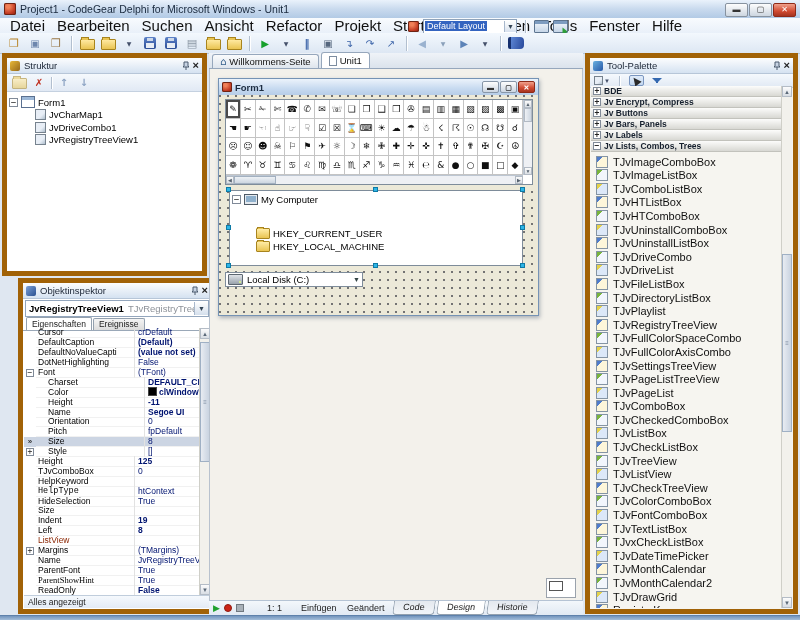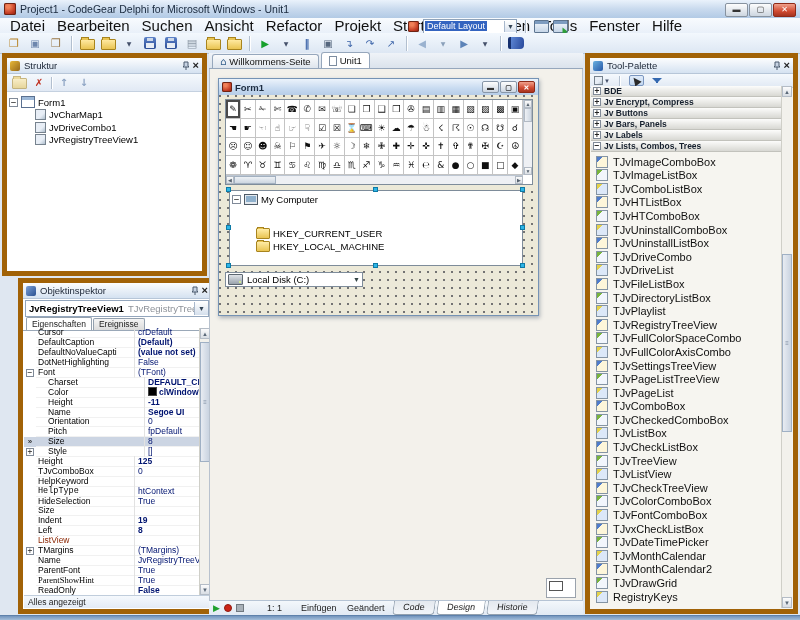--- a/index.html
+++ b/index.html
@@ -613,21 +613,21 @@
         </span>
         <span class="oi-val">
           <span></span>
         </span>
       </div>
       <div class="oi-row">
         <span class="oi-gutter">
           <span class="expander">+</span>
         </span>
         <span class="oi-name" style="padding-left: 2px;">
-          <span>TMargins</span>
+          <span>Margins</span>
         </span>
         <span class="oi-val">
           <span>(TMargins)</span>
         </span>
       </div>
       <div class="oi-row">
         <span class="oi-gutter"></span>
         <span class="oi-name" style="padding-left: 2px;">
           <span>Name</span>
         </span>
@@ -1011,20 +1011,24 @@
         <div class="pal-item">
           <span class="pi-ico"></span>
           <span>TJvColorComboBox</span>
         </div>
         <div class="pal-item">
           <span class="pi-ico"></span>
           <span>TJvFontComboBox</span>
         </div>
         <div class="pal-item">
           <span class="pi-ico"></span>
+          <span>TJvTextListBox</span>
+        </div>
+        <div class="pal-item">
+          <span class="pi-ico"></span>
           <span>TJvxCheckListBox</span>
         </div>
         <div class="pal-item">
           <span class="pi-ico"></span>
           <span>TJvDateTimePicker</span>
         </div>
         <div class="pal-item">
           <span class="pi-ico"></span>
           <span>TJvMonthCalendar</span>
         </div>

